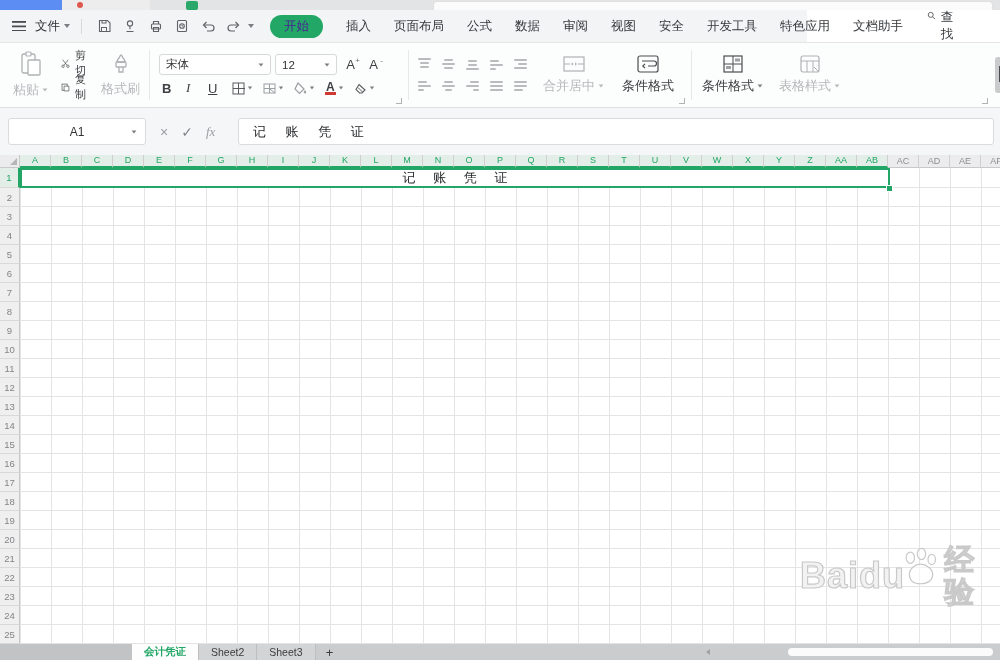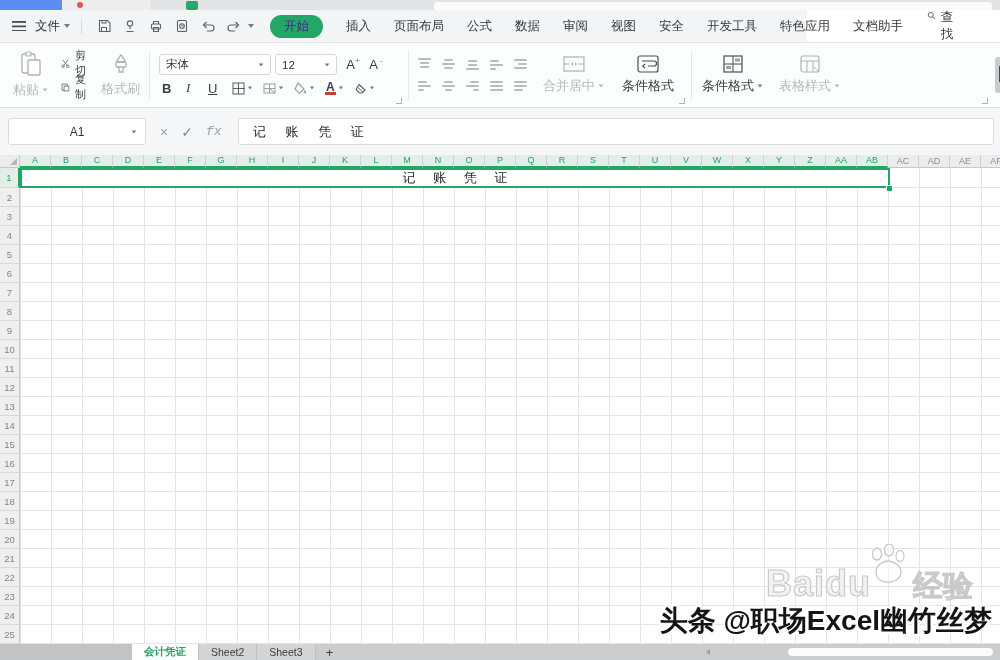--- a/index.html
+++ b/index.html
@@ -76,21 +76,21 @@
   .sliver span{position:absolute;left:4px;top:9px;width:14px;height:14px;border:1.5px solid #4a4d50;}
 
   
   .fbar{position:absolute;left:0;top:108px;width:1000px;height:47px;background:#f5f6f8;}
   .namebox{position:absolute;left:8px;top:10px;width:138px;height:27px;background:#fff;border:1px solid #dbdbdc;
            border-radius:3px;box-sizing:border-box;display:flex;align-items:center;justify-content:center;font-size:12px;color:#333;}
   .namebox .cdown{position:absolute;right:8px;transform:scale(.8);}
   .fbtns{position:absolute;left:160px;top:10px;height:27px;display:flex;align-items:center;gap:13px;}
   .fb-x{font-size:14px;color:#9a9da0;}
   .fb-ok{font-size:14px;color:#7f8285;}
-  .fb-fx{font-family:Liberation Mono, monospace;font-style:italic;font-size:13px;color:#9aa0a3;}
+  .fb-fx{font-family:Liberation Serif, serif;font-style:italic;font-size:13px;color:#9aa0a3;}
   .finput{position:absolute;left:238px;top:10px;right:6px;height:27px;background:#fff;border:1px solid #dbdbdc;
           border-radius:3px;box-sizing:border-box;display:flex;align-items:center;padding-left:14px;
           font-size:13px;letter-spacing:8px;color:#26282a;}
 
   
   .grid{position:absolute;left:0;top:155px;width:1000px;height:489px;background:#fff;overflow:hidden;}
   .corner{position:absolute;left:0;top:0;width:20px;height:13px;background:#ececee;border-right:1px solid #c8c8c8;
           border-bottom:1px solid #c8c8c8;box-sizing:border-box;}
   .corner i{position:absolute;right:2px;bottom:2px;width:0;height:0;border-left:7px solid transparent;border-bottom:7px solid #b4b6b8;}
   .colheads{position:absolute;left:20px;top:0;height:13px;display:flex;}
@@ -104,22 +104,22 @@
   .cells{position:absolute;left:20px;top:13px;width:980px;height:476px;overflow:hidden;
          background-image:repeating-linear-gradient(to right,#e4e4e4 0 1px,transparent 1px 31px);}
   .gridrow{height:19px;box-sizing:border-box;border-bottom:1px solid #e4e4e4;}
   .gridrow.first{height:20px;}
   .merged{position:absolute;left:0;top:0;width:870px;height:20px;background:#fff;border:2px solid #21a665;
           box-sizing:border-box;display:flex;align-items:center;justify-content:center;
           font-size:13px;letter-spacing:7px;padding-left:7px;color:#26282a;}
   .handle{position:absolute;left:866px;top:17px;width:5px;height:5px;background:#21a665;border:1px solid #fff;box-sizing:content-box;}
 
   
-  .baidu{position:absolute;left:746px;top:376px;display:flex;align-items:flex-end;
-         color:#f2f2f2;-webkit-text-stroke:1.2px #c9c9c9;font-weight:bold;}
+  .baidu{position:absolute;left:746px;top:376px;display:flex;align-items:center;
+         color:#f2f2f2;-webkit-text-stroke:1.2px #c9c9c9;font-weight:bold;padding-left:34px;}
   .baidu .bt1{font-size:36px;line-height:36px;letter-spacing:1px;}
   .baidu .bt2{font-size:30px;line-height:32px;margin-left:6px;-webkit-text-stroke:1px #c9c9c9;}
   .baidu svg{margin:0 -2px 18px -4px;}
   .byline{position:absolute;right:8px;top:434px;font-size:28px;font-weight:bold;color:#141414;white-space:nowrap;
           text-shadow:-2px -2px 0 #fff,2px -2px 0 #fff,-2px 2px 0 #fff,2px 2px 0 #fff,0 -2px 0 #fff,0 2px 0 #fff,-2px 0 0 #fff,2px 0 0 #fff;}
 
   
   .tabbar{position:absolute;left:0;top:644px;width:1000px;height:16px;background:#cbccce;display:flex;align-items:stretch;}
   .tb-left{width:132px;background:#c2c3c5;flex:none;}
   .stab{padding:0 12px;font-size:10.5px;display:flex;align-items:center;background:#d3d4d5;
@@ -552,21 +552,20 @@
         <svg width="42" height="40" viewBox="0 0 42 40">
           <g fill="rgba(255,255,255,0.55)" stroke="#c9c9c9" stroke-width="1.3">
             <ellipse cx="10" cy="10" rx="4.5" ry="6"></ellipse>
             <ellipse cx="22" cy="6" rx="4.5" ry="6"></ellipse>
             <ellipse cx="33" cy="12" rx="4" ry="5.5"></ellipse>
             <path d="M9 28c0-6 6-11 12-11s13 5 13 11-5 10-13 10S9 34 9 28z"></path>
           </g>
         </svg>
         <span class="bt2">经验</span>
       </div>
-      <div class="byline">头条 @职场Excel幽竹丝梦</div>
     </div>
   </div>
 
   <div class="tabbar">
     <div class="tb-left"></div>
     <span style="display:flex">
         <span class="stab active">会计凭证</span>
         <span class="stab">Sheet2</span>
         <span class="stab">Sheet3</span>
       </span>

